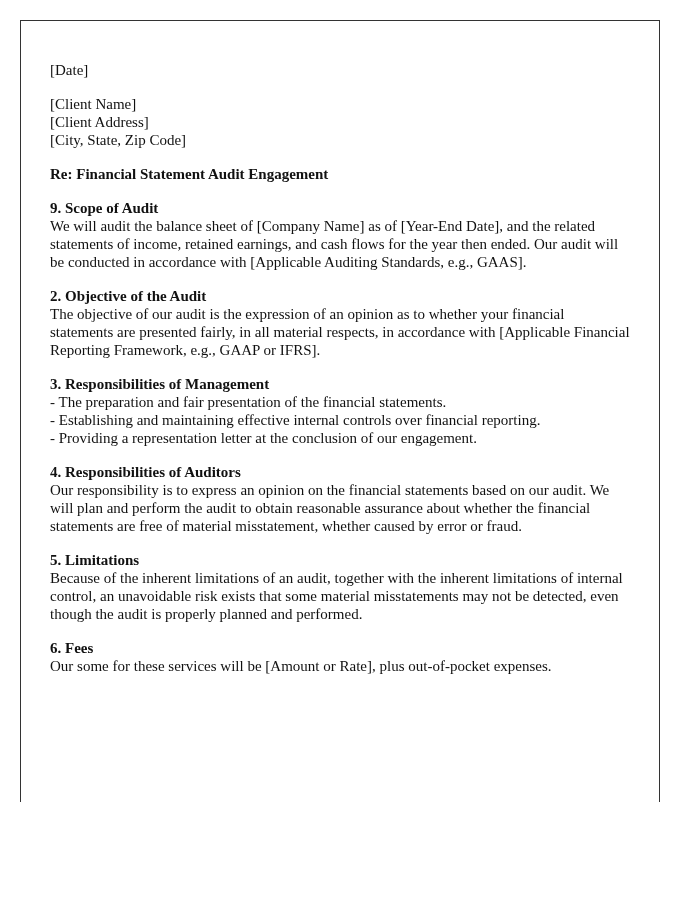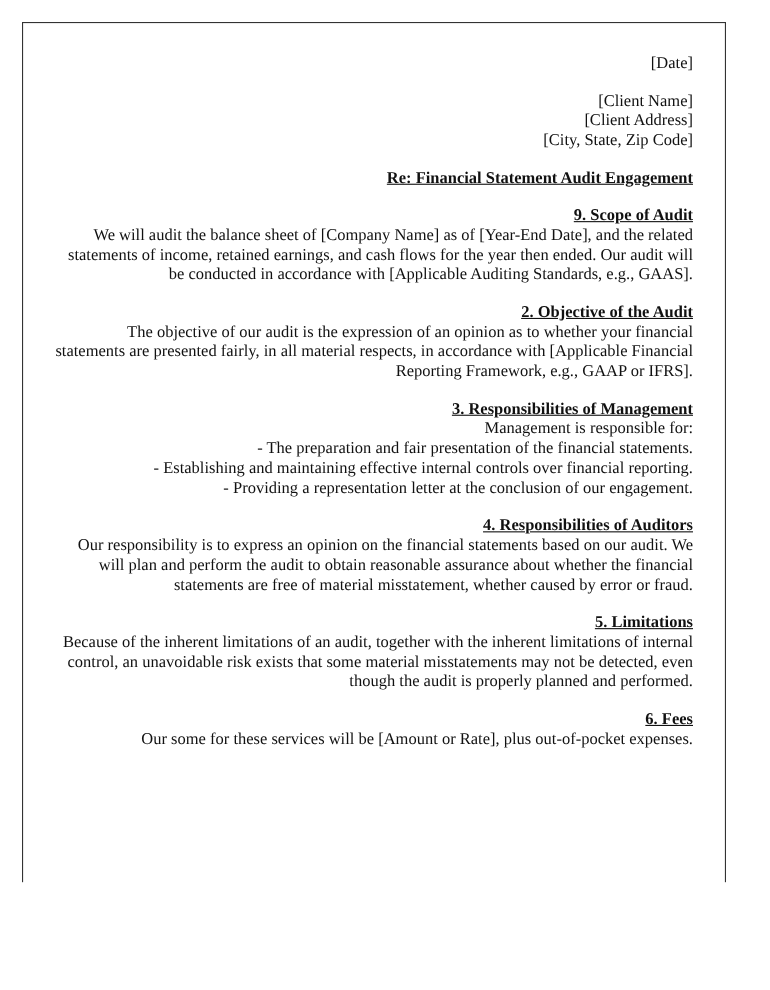--- a/index.html
+++ b/index.html
@@ -29,27 +29,25 @@
       box-sizing: border-box;
       overflow: hidden;
     }
     .content {
       position: absolute;
       left: 29px;
       top: 28px;
       width: 580px;
     }
     p {
-      margin: 0 0 16px 0;
-      text-align: right;
+      margin: 12px 0 16px 0;
     }
     .heading {
       font-weight: bold;
       display: block;
-      text-decoration: underline;
     }
     .line {
       display: block;
     }
   </style>
 </head>
 <body>
 
 <div class="letter">
   <div class="content">
@@ -71,21 +69,20 @@
       <span>We will audit the balance sheet of [Company Name] as of [Year-End Date], and the related statements of income, retained earnings, and cash flows for the year then ended. Our audit will be conducted in accordance with [Applicable Auditing Standards, e.g., GAAS].</span>
     </p>
 
     <p>
       <span class="heading">2. Objective of the Audit</span>
       <span>The objective of our audit is the expression of an opinion as to whether your financial statements are presented fairly, in all material respects, in accordance with [Applicable Financial Reporting Framework, e.g., GAAP or IFRS].</span>
     </p>
 
     <p>
       <span class="heading">3. Responsibilities of Management</span>
-      <span class="line">Management is responsible for:</span>
       <span class="line">- The preparation and fair presentation of the financial statements.</span>
       <span class="line">- Establishing and maintaining effective internal controls over financial reporting.</span>
       <span class="line">- Providing a representation letter at the conclusion of our engagement.</span>
     </p>
 
     <p>
       <span class="heading">4. Responsibilities of Auditors</span>
       <span>Our responsibility is to express an opinion on the financial statements based on our audit. We will plan and perform the audit to obtain reasonable assurance about whether the financial statements are free of material misstatement, whether caused by error or fraud.</span>
     </p>
 

